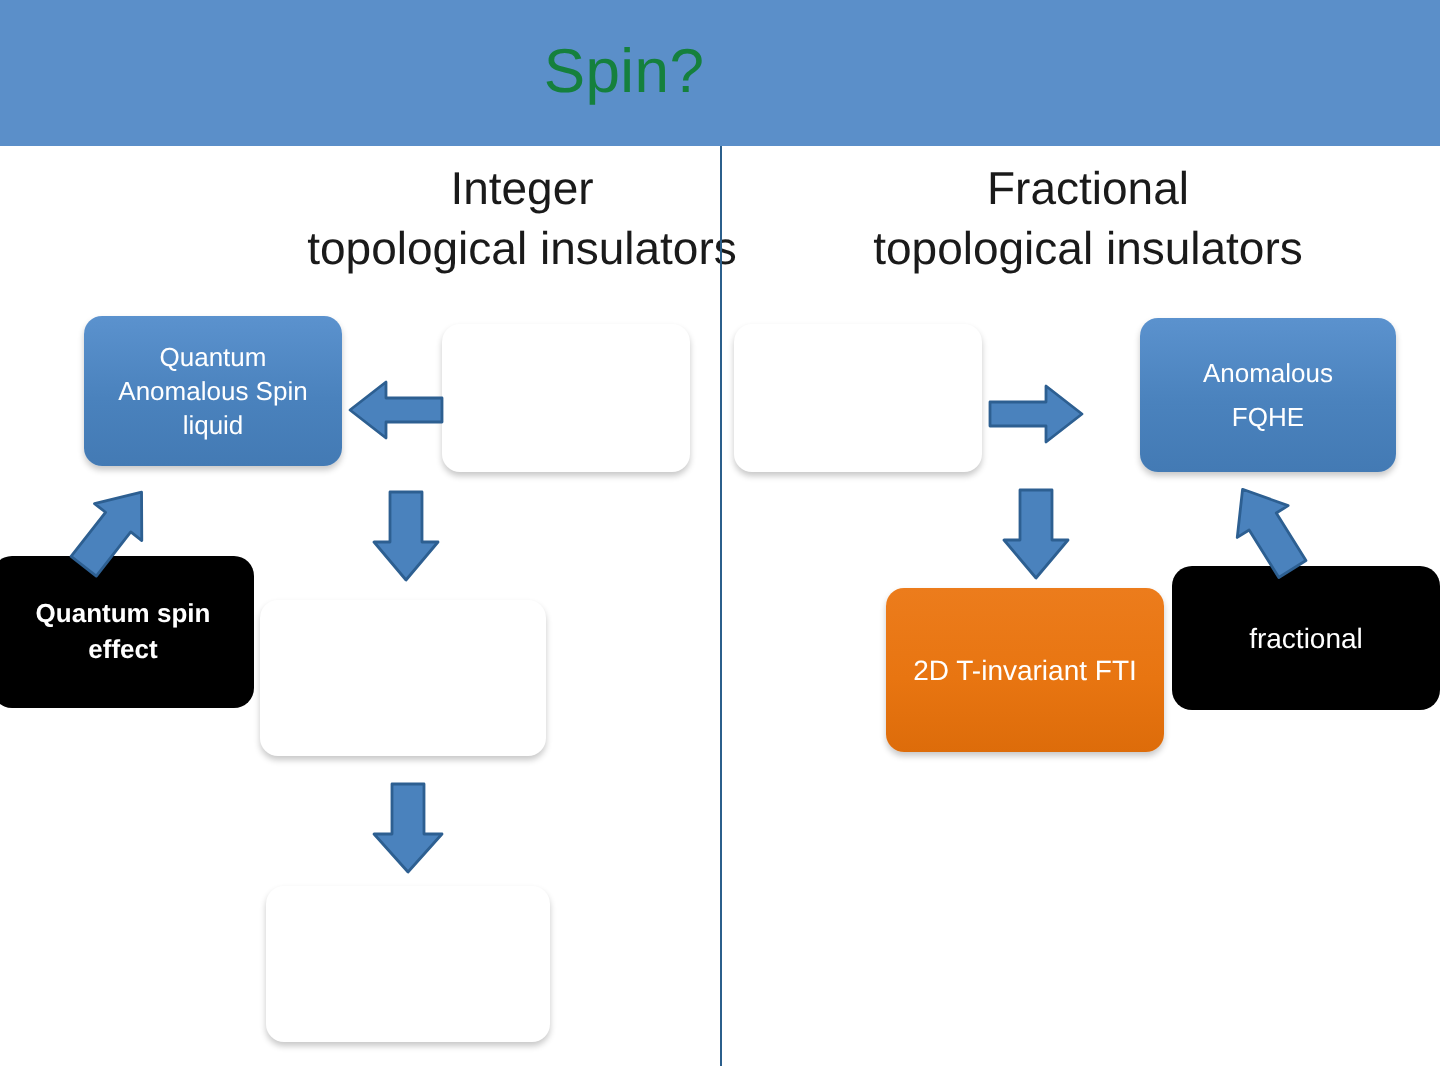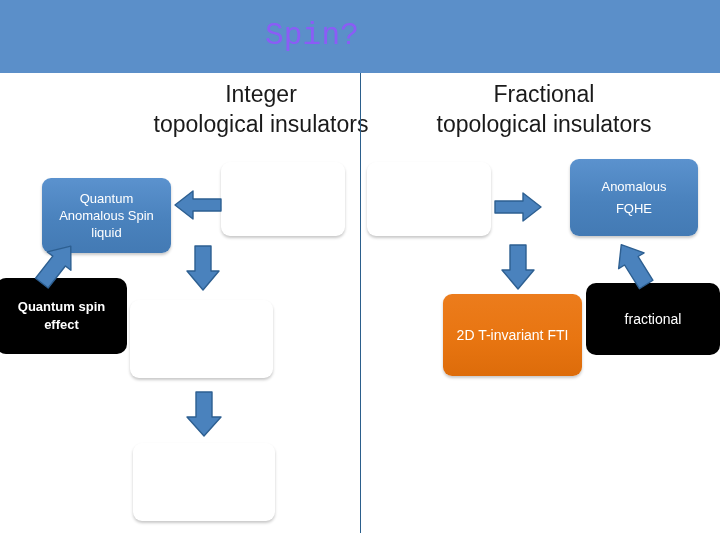--- a/index.html
+++ b/index.html
@@ -26,24 +26,24 @@
     width: 720px;
     height: 73px;
     background: #5b8fc9;
   }
   .title-text {
     position: absolute;
     left: 0;
     top: 17px;
     width: 624px;
     text-align: center;
-    color: #8b5cf6;
+    color: #15803d;
     font-size: 31px;
     line-height: 38px;
-    font-family: Liberation Mono, monospace;
+    font-family: Liberation Sans, sans-serif;
     letter-spacing: 0.2px;
   }
 
   
   .col-heading {
     position: absolute;
     text-align: center;
     color: #1a1a1a;
     font-size: 23px;
     line-height: 30px;
@@ -86,21 +86,21 @@
   .box-orange {
     background: linear-gradient(to bottom, #ec7c1c 0%, #e87511 55%, #dd6c0a 100%);
     box-shadow: 0 2px 3px rgba(0,0,0,0.22);
   }
   .box-black {
     background: #000000;
     border-radius: 10px;
   }
 
   
-  #box-qahe    { left: 42px;  top: 178px; width: 129px; height: 75px; font-size: 13px; line-height: 17px; }
+  #box-qahe    { left: 42px;  top: 158px; width: 129px; height: 75px; font-size: 13px; line-height: 17px; }
   #box-iqh     { left: 221px; top: 162px; width: 124px; height: 74px; font-size: 14px; line-height: 19px; }
   #box-fqh     { left: 367px; top: 162px; width: 124px; height: 74px; font-size: 13px; line-height: 22px; }
   #box-afqhe   { left: 540px; top: 159px; width: 128px; height: 77px; font-size: 13px; line-height: 22px; margin-left: 30px; }
 
   #box-csl     { left: -4px;  top: 278px; width: 131px; height: 76px; font-size: 13px; line-height: 18px; font-weight: bold; }
   #box-2dti    { left: 130px; top: 300px; width: 143px; height: 78px; font-size: 14px; }
   #box-2dfti   { left: 443px; top: 294px; width: 139px; height: 82px; font-size: 14px; text-align: center; }
   #box-fcsl    { left: 586px; top: 283px; width: 134px; height: 72px; font-size: 14px; line-height: 22px; }
 
   #box-3dti    { left: 133px; top: 443px; width: 142px; height: 78px; font-size: 14px; }

